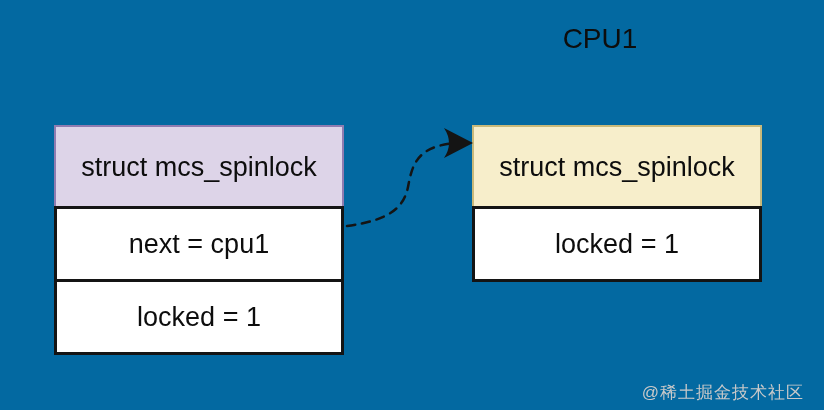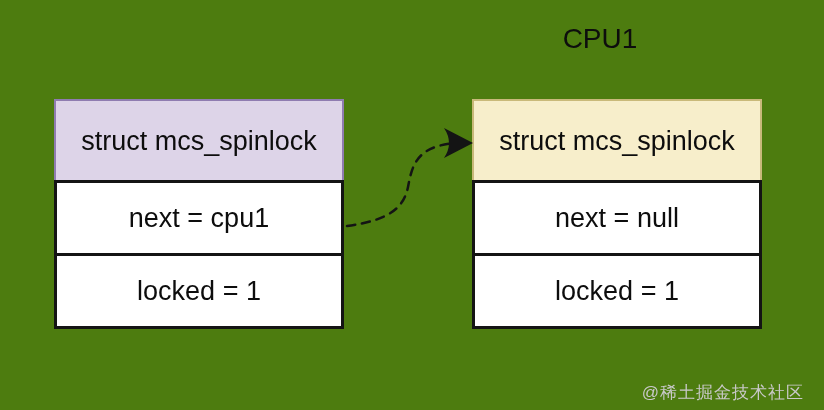--- a/index.html
+++ b/index.html
@@ -1,30 +1,30 @@
 <!DOCTYPE html>
 <html><head>
 <meta charset="utf-8">
 <style>
   html,body{margin:0;padding:0;background:#ffffff;}
   .canvas{
-    position:relative;width:824px;height:410px;background:#4d7c0f;
+    position:relative;width:824px;height:410px;background:#0369a1;
     font-family:"Liberation Sans",sans-serif;overflow:hidden;color:#111;
   }
   .cpu-label{
     position:absolute;left:455px;top:24px;width:290px;
     text-align:center;font-size:28px;line-height:30px;color:#0d0d0d;
   }
   .struct-box{position:absolute;top:99px;width:290px;}
   .struct-box.left{left:54px;}
   .struct-box.right{left:472px;}
   .hdr{
     box-sizing:border-box;height:84px;
     display:flex;align-items:center;justify-content:center;
-    font-size:27px;color:#0d0d0d;position:relative;z-index:1;
+    font-size:27px;color:#0d0d0d;position:relative;z-index:1;margin-top:26px;
   }
   .hdr.purple{background:#ddd4e8;border:2px solid #8f7cb0;}
   .hdr.gold{background:#f7eecb;border:2px solid #c9b97a;}
   .cell{
     box-sizing:border-box;height:76px;margin-top:-3px;
     background:#ffffff;border:3px solid #141414;
     display:flex;align-items:center;justify-content:center;
     font-size:27px;color:#0d0d0d;position:relative;z-index:2;
   }
   .arrow-svg{position:absolute;left:0;top:0;pointer-events:none;z-index:3;}
@@ -43,21 +43,20 @@
   <div class="cpu-label">CPU1</div>
 
   <div class="struct-box left">
     <div class="hdr purple">struct mcs_spinlock</div>
     <div class="cell">next = cpu1</div>
     <div class="cell">locked = 1</div>
   </div>
 
   <div class="struct-box right">
     <div class="hdr gold">struct mcs_spinlock</div>
-    <div class="cell">next = null</div>
     <div class="cell">locked = 1</div>
   </div>
 
   <svg class="arrow-svg" width="824" height="410" viewBox="0 0 824 410">
     <path class="dash" d="M347,226 C392,220 404,206 408,187 C412,166 416,146 456,143"></path>
     <path class="head" d="M473,143 L444,128 Q454,143 444,158 Z"></path>
   </svg>
 
   <div class="watermark">@稀土掘金技术社区</div>
 

